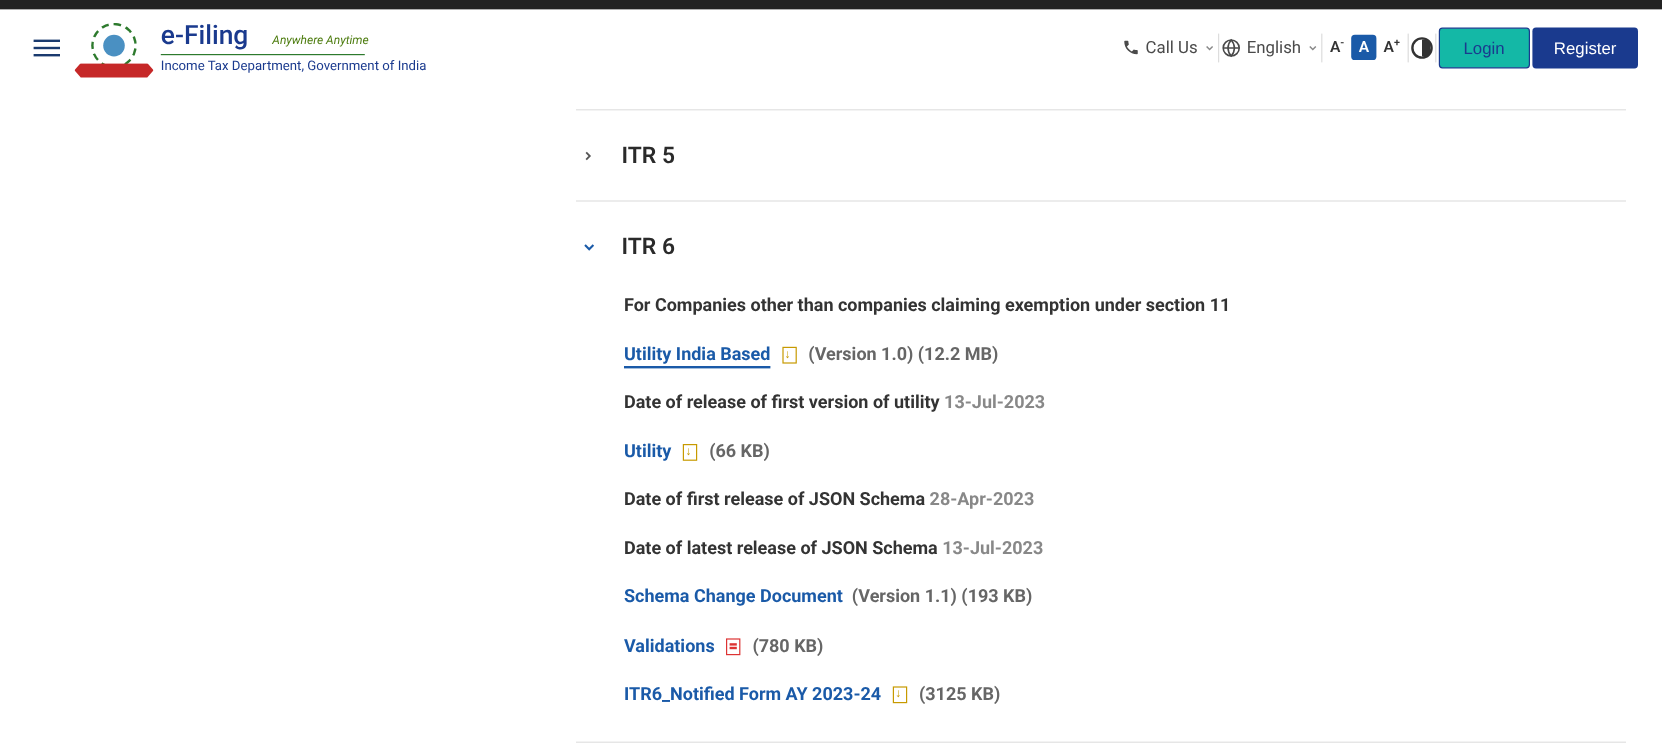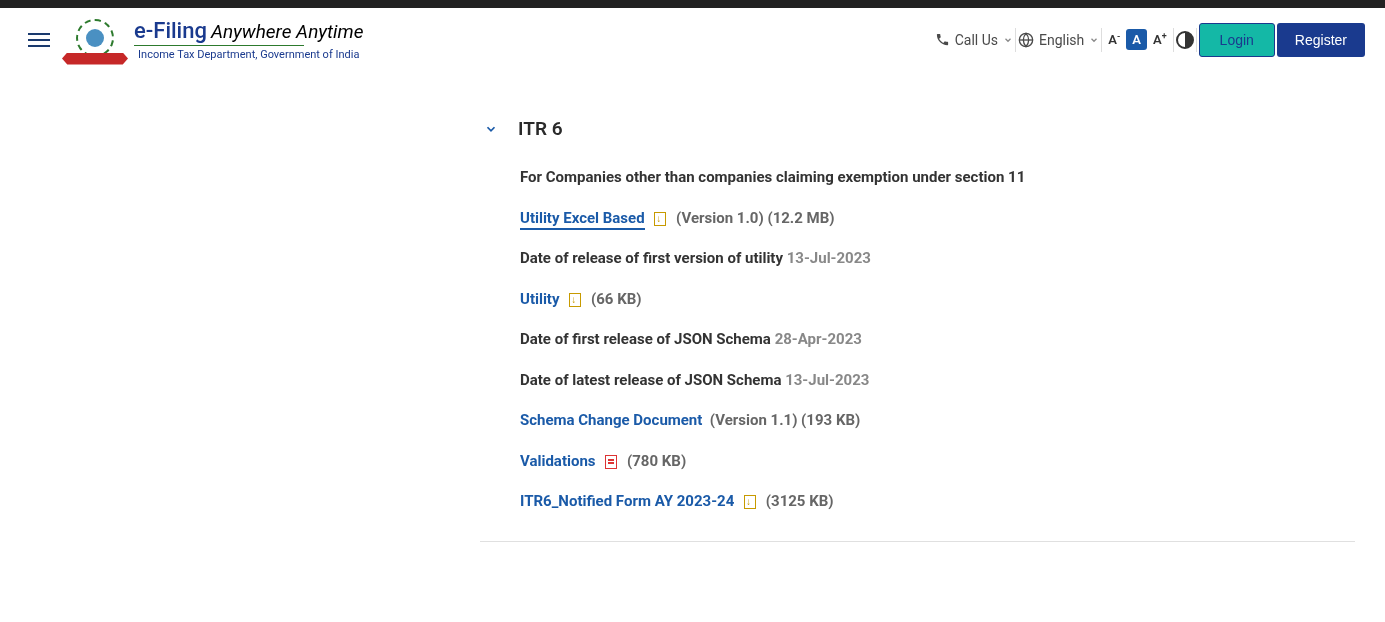--- a/index.html
+++ b/index.html
@@ -7,23 +7,23 @@
 .topbar { height: 8px; background: #222; }
 .header { display: flex; align-items: center; padding: 10px 20px; background: #fff; }
 .menu-btn { display: flex; flex-direction: column; gap: 4px; cursor: pointer; padding: 8px; margin-right: 12px; }
 .menu-btn span { width: 22px; height: 2px; background: #1a3a6e; }
 .logo-block { display: flex; align-items: center; gap: 6px; }
 .emblem { width: 50px; height: 42px; position: relative; }
 .emblem-circle { width: 38px; height: 38px; border: 2px dashed #2d7a2d; border-radius: 50%; margin: 0 auto; position: relative; }
 .emblem-circle::after { content: ""; position: absolute; top: 50%; left: 50%; width: 18px; height: 18px; background: #4a90c2; border-radius: 50%; transform: translate(-50%, -50%); }
 .ribbon { position: absolute; bottom: -4px; left: -8px; right: -8px; height: 12px; background: #c62828; clip-path: polygon(0 50%, 8% 0, 92% 0, 100% 50%, 92% 100%, 8% 100%); }
 .title-block { margin-left: 8px; }
-.title-line1 { display: flex; align-items: baseline; gap: 4px; }
+.title-line1 { display: flex; align-items: baseline; gap: 20px; }
 .ef-title { color: #1a3a8e; font-size: 22px; font-weight: 500; }
-.ef-tag { color: #000000; font-style: italic; font-size: 19px; }
+.ef-tag { color: #4d7c0f; font-style: italic; font-size: 10px; }
 .title-divider { height: 1px; background: #2d7a2d; margin: 2px 0; width: 170px; }
 .ef-sub { color: #1a3a8e; font-size: 11px; text-align: center; }
 .spacer { flex: 1; }
 .header-actions { display: flex; align-items: center; gap: 2px; }
 .action-item { display: flex; align-items: center; gap: 5px; cursor: pointer; color: #4a4a4a; font-size: 14px; }
 .divider-v { width: 1px; height: 24px; background: #ddd; }
 .fsize { font-size: 13px; font-weight: 600; color: #333; position: relative; padding: 2px 4px; cursor: pointer; }
 .fsize sup { font-size: 9px; }
 .fsize.active { background: #1a5aa8; color: #fff; border-radius: 3px; padding: 3px 6px; }
 .contrast-btn { width: 18px; height: 18px; border-radius: 50%; border: 2px solid #333; background: linear-gradient(90deg, #fff 50%, #333 50%); cursor: pointer; }
@@ -102,35 +102,45 @@
     <div class="divider-v"></div>
     <div class="contrast-btn"></div>
     <div class="divider-v"></div>
     <button class="login-btn">Login</button>
     <button class="register-btn">Register</button>
   </div>
 </div>
 
 <div class="content">
 
+  <div class="acc-item" style="border-top:1px solid #e0e0e0;">
+    <div class="acc-header">
+      <span class="acc-icon">
+        <svg width="12" height="12" viewBox="0 0 24 24" fill="none" stroke="#555" stroke-width="3">
+            <polyline points="9,6 15,12 9,18"></polyline>
+          </svg>
+      </span>
+      <span class="acc-title">ITR 5</span>
+    </div>
+  </div>
 
   <div class="acc-item">
     <div class="acc-header">
       <span class="acc-icon open">
         <svg width="14" height="14" viewBox="0 0 24 24" fill="none" stroke="#1a5aa8" stroke-width="3">
             <polyline points="6,9 12,15 18,9"></polyline>
           </svg>
       </span>
       <span class="acc-title">ITR 6</span>
     </div>
     <div class="acc-body">
       <div class="line">For Companies other than companies claiming exemption under section 11</div>
 
       <div class="line">
-        <a class="link link-u">Utility Excel Based</a>
+        <a class="link link-u">Utility India Based</a>
         <span class="dl-ico"></span>
         <span class="meta">(Version 1.0) (12.2 MB)</span>
       </div>
 
       <div class="line">
         <span>Date of release of first version of utility</span>
         <span class="date">13-Jul-2023</span>
       </div>
 
       <div class="line">

